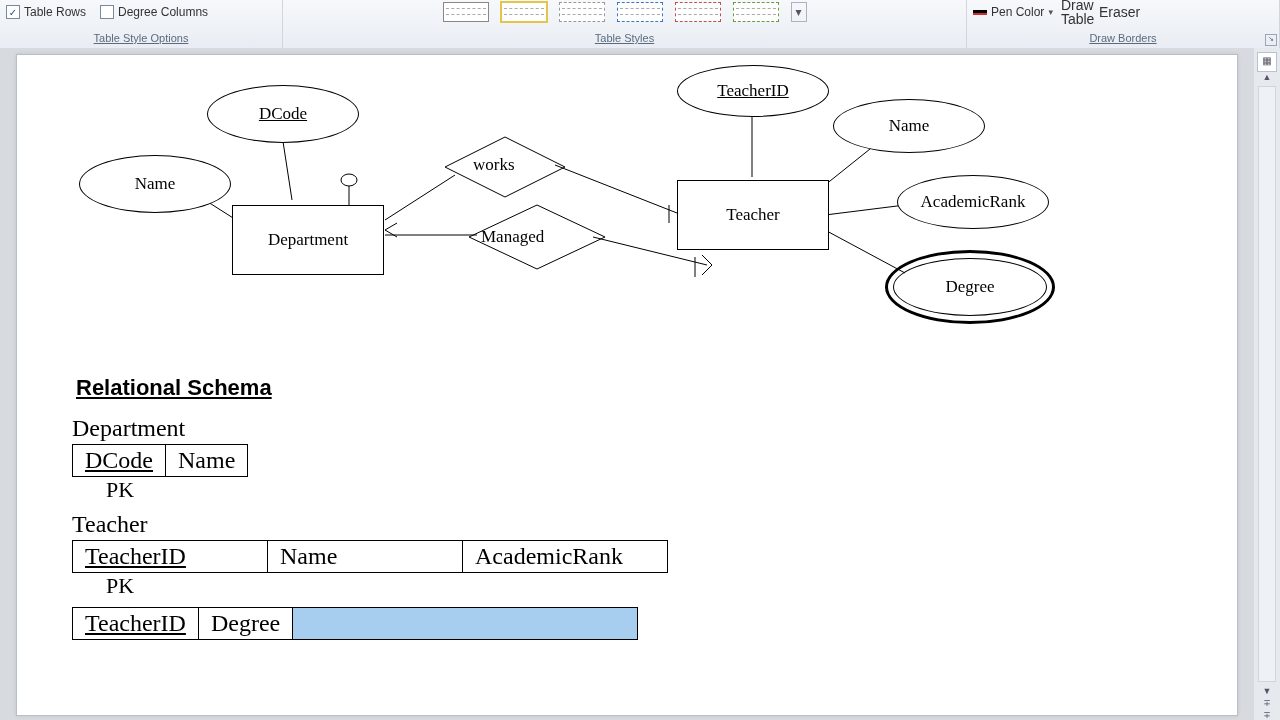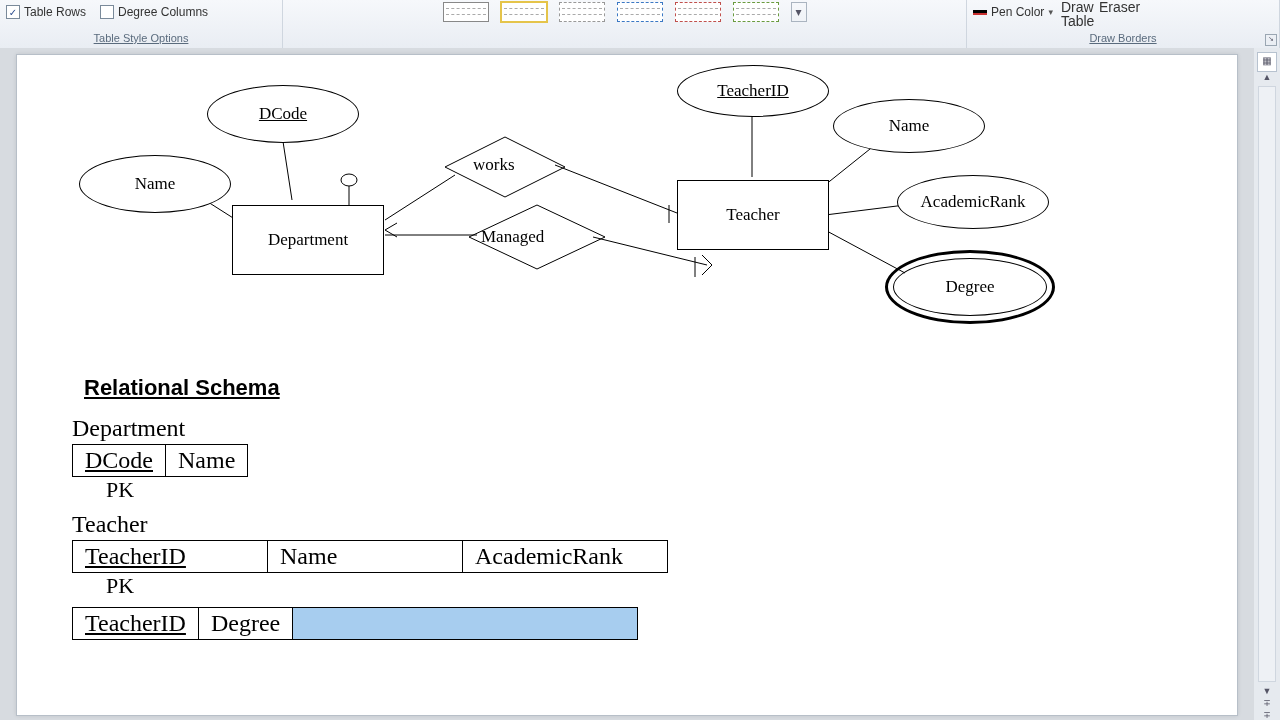--- a/index.html
+++ b/index.html
@@ -14,21 +14,21 @@
   .style-thumb{width:44px;height:18px;border:1px solid #888;background:#fff;position:relative;}
   .style-thumb.sel{outline:2px solid #e5c44a;outline-offset:-1px;}
   .style-thumb.dashed{border-style:dashed;border-color:#999;}
   .style-thumb::before,.style-thumb::after{content:"";position:absolute;left:2px;right:2px;border-top:1px dashed #aaa;}
   .style-thumb::before{top:5px;}
   .style-thumb::after{top:11px;}
   .style-thumb.blue{border-color:#3b78c4;}
   .style-thumb.red{border-color:#c0504d;}
   .style-thumb.green{border-color:#6a9b3f;}
   .gallery-more{width:14px;height:18px;border:1px solid #aab4c0;display:flex;align-items:center;justify-content:center;color:#556;}
-  .borders{display:flex;gap:8px;height:24px;}
+  .borders{display:flex;gap:8px;align-items:center;height:24px;}
   .pen{display:flex;align-items:center;gap:4px;}
   .pen-swatch{width:14px;height:3px;background:#000;border-bottom:2px solid #c92f2f;}
   .dropdown-caret{font-size:9px;color:#555;}
   .mini{width:30px;text-align:center;font-size:14px;line-height:1;color:#333;}
   .dialog-launcher{position:absolute;right:2px;bottom:2px;width:10px;height:10px;border:1px solid #9aa6b2;font-size:7px;line-height:8px;text-align:center;color:#556;}
   
   .side{position:absolute;top:48px;right:0;bottom:0;width:26px;background:#e6eaef;border-left:1px solid #c6ccd3;display:flex;flex-direction:column;align-items:center;}
   .side .scroll-track{flex:1;width:16px;margin:4px 0;background:#eef1f5;border:1px solid #cfd6df;position:relative;}
   .side .up,.side .down{font-size:9px;color:#556;text-align:center;}
   .side-icon{width:18px;height:18px;margin-top:4px;border:1px solid #b7c2cf;background:#fff;font-size:10px;line-height:16px;text-align:center;color:#556;}
@@ -39,21 +39,21 @@
   .ellipse{position:absolute;border:1px solid #000;border-radius:50%;display:flex;align-items:center;justify-content:center;font:17px "Times New Roman",serif;background:#fff;}
   .ellipse.u span{text-decoration:underline;}
   .double-ellipse{position:absolute;}
   .double-ellipse .outer{position:absolute;inset:0;border:3px solid #000;border-radius:50%;}
   .double-ellipse .inner{position:absolute;inset:8px;border:1px solid #000;border-radius:50%;display:flex;align-items:center;justify-content:center;font:17px "Times New Roman",serif;}
   .rect{position:absolute;border:1px solid #000;display:flex;align-items:center;justify-content:center;font:17px "Times New Roman",serif;background:#fff;}
   svg.lines{position:absolute;left:0;top:0;width:100%;height:100%;pointer-events:none;}
   svg.lines line,svg.lines polygon,svg.lines path,svg.lines circle,svg.lines ellipse{stroke:#000;fill:none;stroke-width:1;}
   
   .schema{position:absolute;left:55px;top:320px;font-family:"Times New Roman",serif;}
-  .schema h2{font:bold 22px Arial,sans-serif;text-decoration:underline;margin:0 0 14px 12px;}
+  .schema h2{font:bold 22px Arial,sans-serif;text-decoration:underline;margin:0 0 14px 4px;}
   .tname{font-size:24px;margin:6px 0 2px 0;}
   table.rel{border-collapse:collapse;margin-bottom:2px;}
   table.rel td{border:1.5px solid #000;padding:2px 12px;font-size:24px;}
   table.rel td.u{text-decoration:underline;}
   table.rel td.sel{background:#a7cdef;}
   .pk{font-size:22px;margin:-2px 0 8px 34px;}
 </style>
 </head>
 <body>
 
@@ -75,20 +75,21 @@
   <div class="group" style="flex:1">
     <div class="styles-row" style="justify-content:center">
       <div class="style-thumb"></div>
       <div class="style-thumb sel"></div>
       <div class="style-thumb dashed"></div>
       <div class="style-thumb dashed blue"></div>
       <div class="style-thumb dashed red"></div>
       <div class="style-thumb dashed green"></div>
       <div class="gallery-more">▾</div>
     </div>
+    <div class="group-label">Table Styles</div>
   </div>
 
   <div class="group" style="width:300px">
     <div class="borders">
       <div class="pen">
         <span class="pen-swatch"></span>
         <span>Pen Color</span>
         <span class="dropdown-caret">▾</span>
       </div>
       <div class="mini">Draw Table</div>

